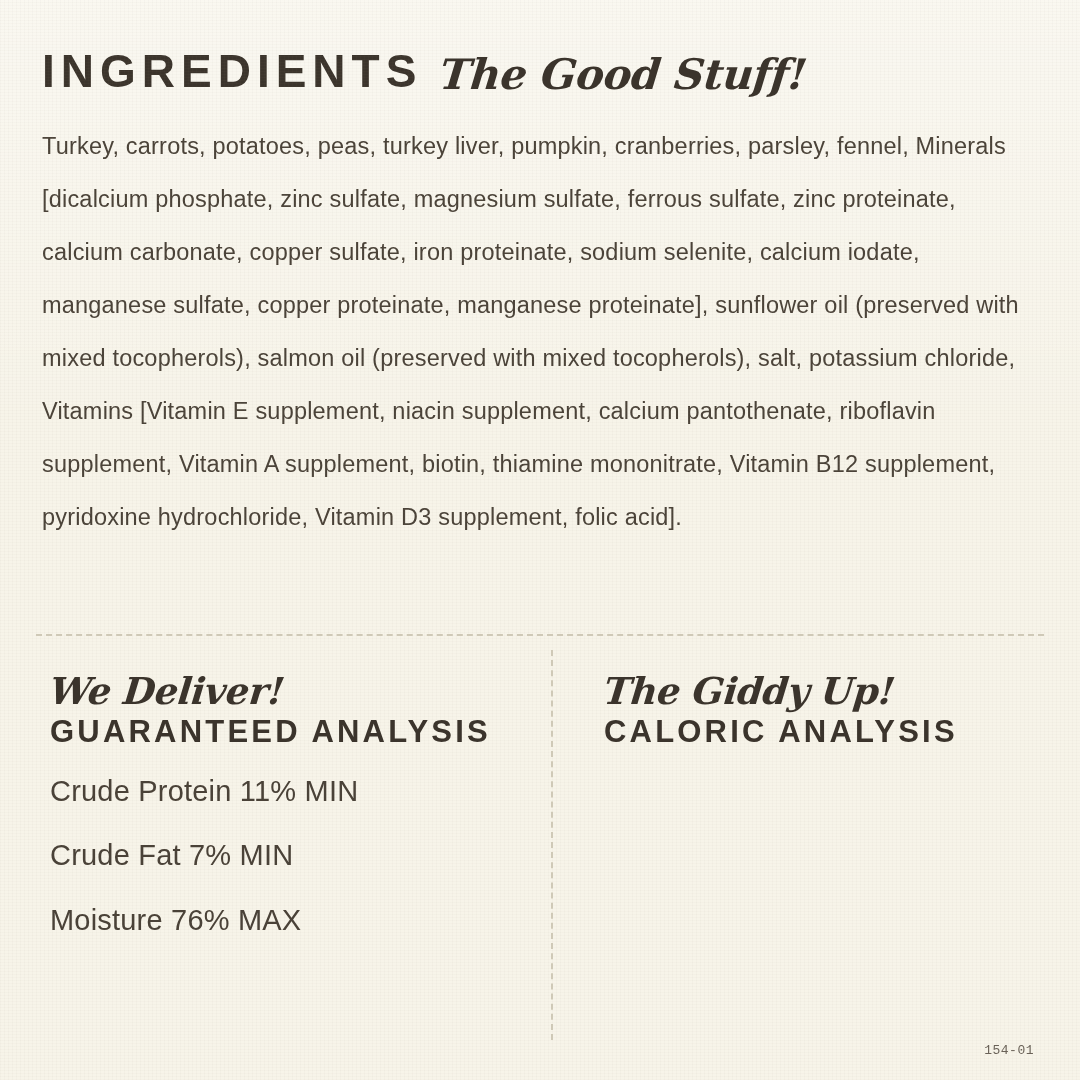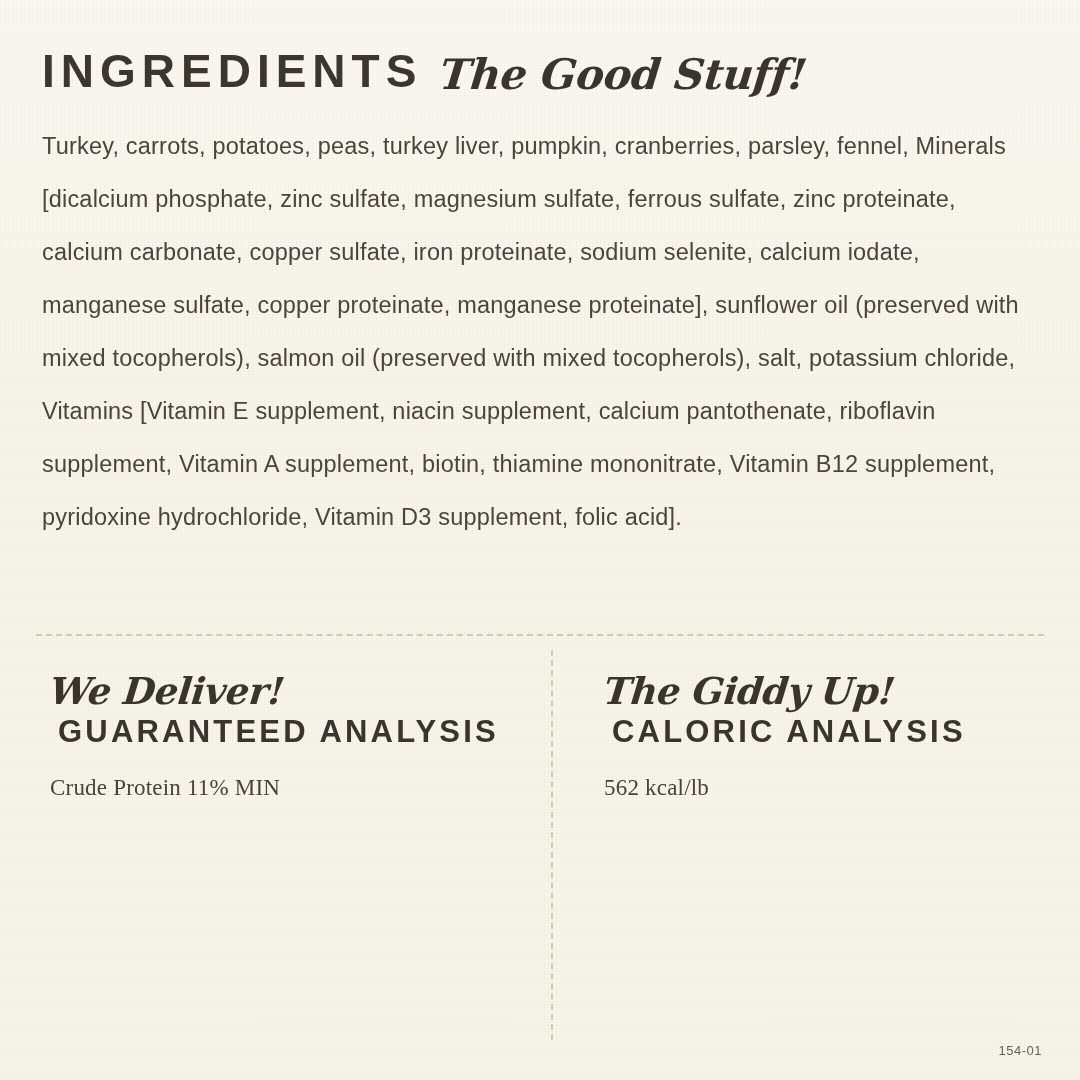--- a/index.html
+++ b/index.html
@@ -110,37 +110,36 @@
     font-size: 37px;
     line-height: 1.05;
     margin-bottom: 4px;
   }
   .sub-title {
     font-family: "Liberation Sans", sans-serif;
     font-weight: bold;
     font-size: 31px;
     letter-spacing: 3.2px;
     color: #3b342c;
-    margin: 2px 0 26px 8px;
+    margin: 2px 0 26px 0;
     line-height: 1.1;
   }
   .stat-line {
-    font-size: 23px;
+    font-size: 29px;
     line-height: 1.15;
     color: #4a4238;
     margin-bottom: 31px;
     letter-spacing: 0.2px;
-    font-family: Liberation Serif, serif;
   }
 
   .code {
     position: absolute;
-    right: 38px;
+    right: 46px;
     bottom: 22px;
-    font-family: Liberation Sans, sans-serif;
+    font-family: Liberation Mono, monospace;
     font-size: 13px;
     color: #6a6258;
     letter-spacing: 0.5px;
   }
 </style>
 </head>
 <body>
 
 <div class="page">
 
@@ -153,24 +152,25 @@
 
   <div class="divider-h"></div>
   <div class="divider-v"></div>
 
   <div class="columns">
 
     <div class="col left">
       <div class="script script-sub">We Deliver!</div>
       <div class="sub-title">GUARANTEED ANALYSIS</div>
       <div class="stat-line">Crude Protein 11% MIN</div>
+      <div class="stat-line">Crude Fat 7% MIN</div>
+      <div class="stat-line">Moisture 76% MAX</div>
     </div>
 
     <div class="col right">
       <div class="script script-sub">The Giddy Up!</div>
       <div class="sub-title">CALORIC ANALYSIS</div>
-      <div class="stat-line">562 kcal/lb</div>
     </div>
 
   </div>
 
   <div class="code">154-01</div>
 </div>
 
 </body></html>

